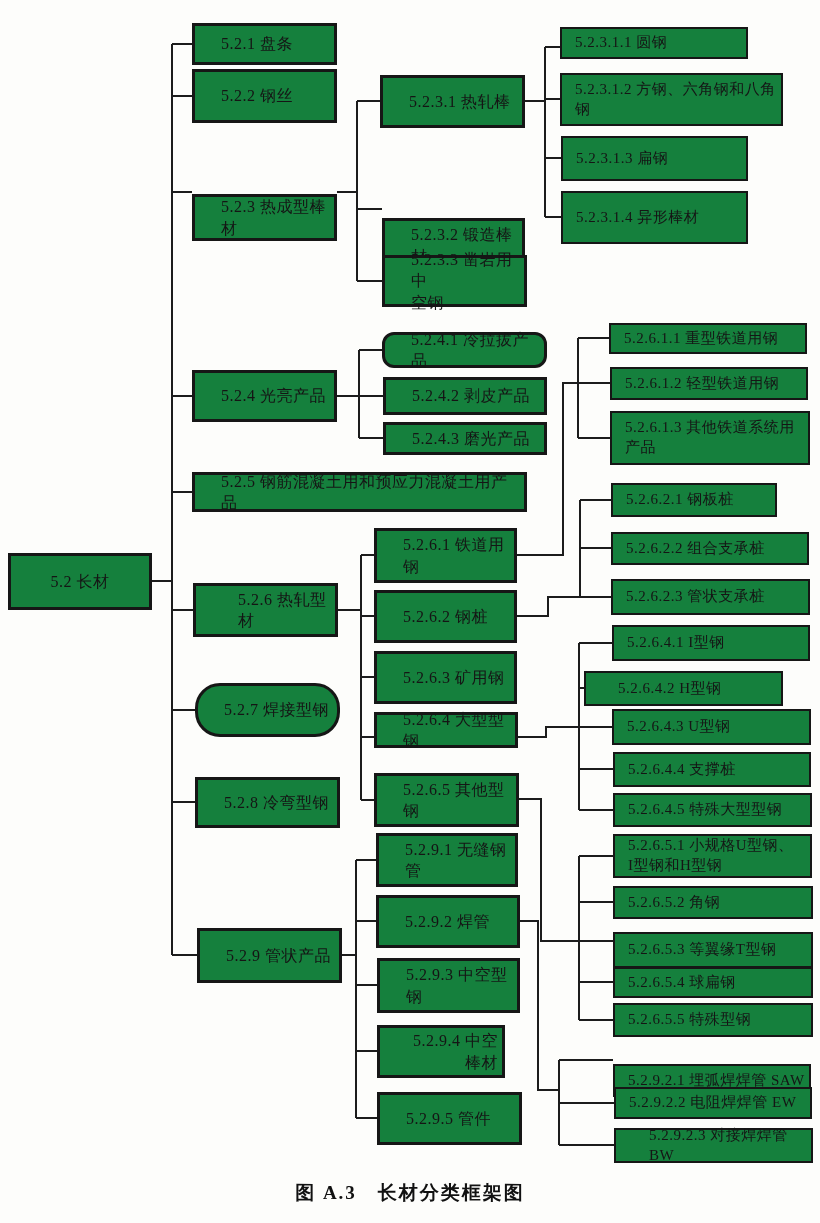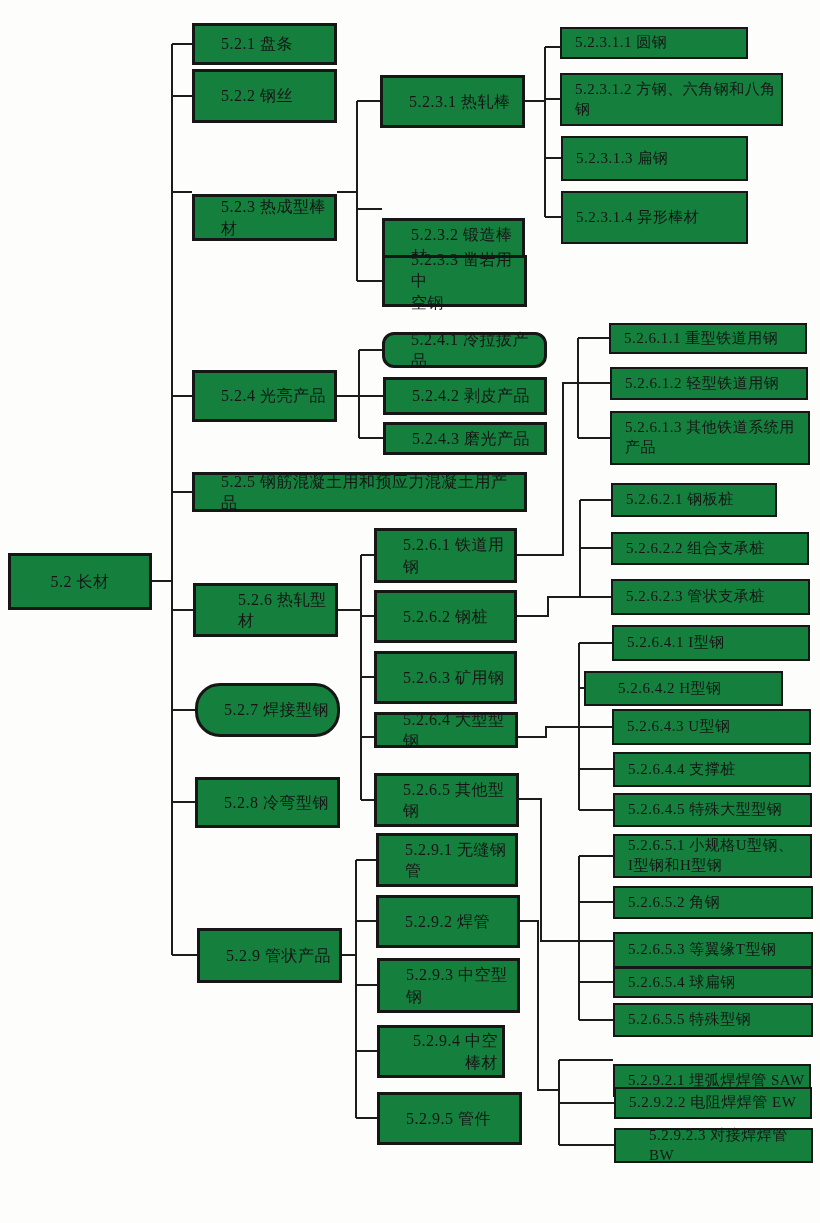--- a/index.html
+++ b/index.html
@@ -169,13 +169,14 @@
       <div class="node" style="left: 197px; top: 928px; width: 145px; height: 55px;">5.2.9 管状产品</div>
       <div class="node" style="left: 376px; top: 833px; width: 142px; height: 54px;">5.2.9.1 无缝钢管</div>
       <div class="node" style="left: 376px; top: 895px; width: 144px; height: 53px;">5.2.9.2 焊管</div>
       <div class="node lv4" style="left: 613px; top: 1044px; width: 198px; height: 33px; margin-top: 20px;">5.2.9.2.1 埋弧焊焊管 SAW</div>
       <div class="node lv4" style="left: 614px; top: 1087px; width: 198px; height: 32px;">5.2.9.2.2 电阻焊焊管 EW</div>
       <div class="node lv4" style="left: 614px; top: 1128px; width: 199px; height: 35px; padding-left: 33px;">5.2.9.2.3 对接焊焊管 BW</div>
       <div class="node" style="left: 377px; top: 958px; width: 143px; height: 55px;">5.2.9.3 中空型钢</div>
       <div class="node" style="left: 377px; top: 1025px; width: 128px; height: 53px; text-align: right;">5.2.9.4 中空棒材</div>
       <div class="node" style="left: 377px; top: 1092px; width: 145px; height: 53px;">5.2.9.5 管件</div>
     </div>
+  <div class="caption">图 A.3　长材分类框架图</div>
 </div>
 
 </body></html>

